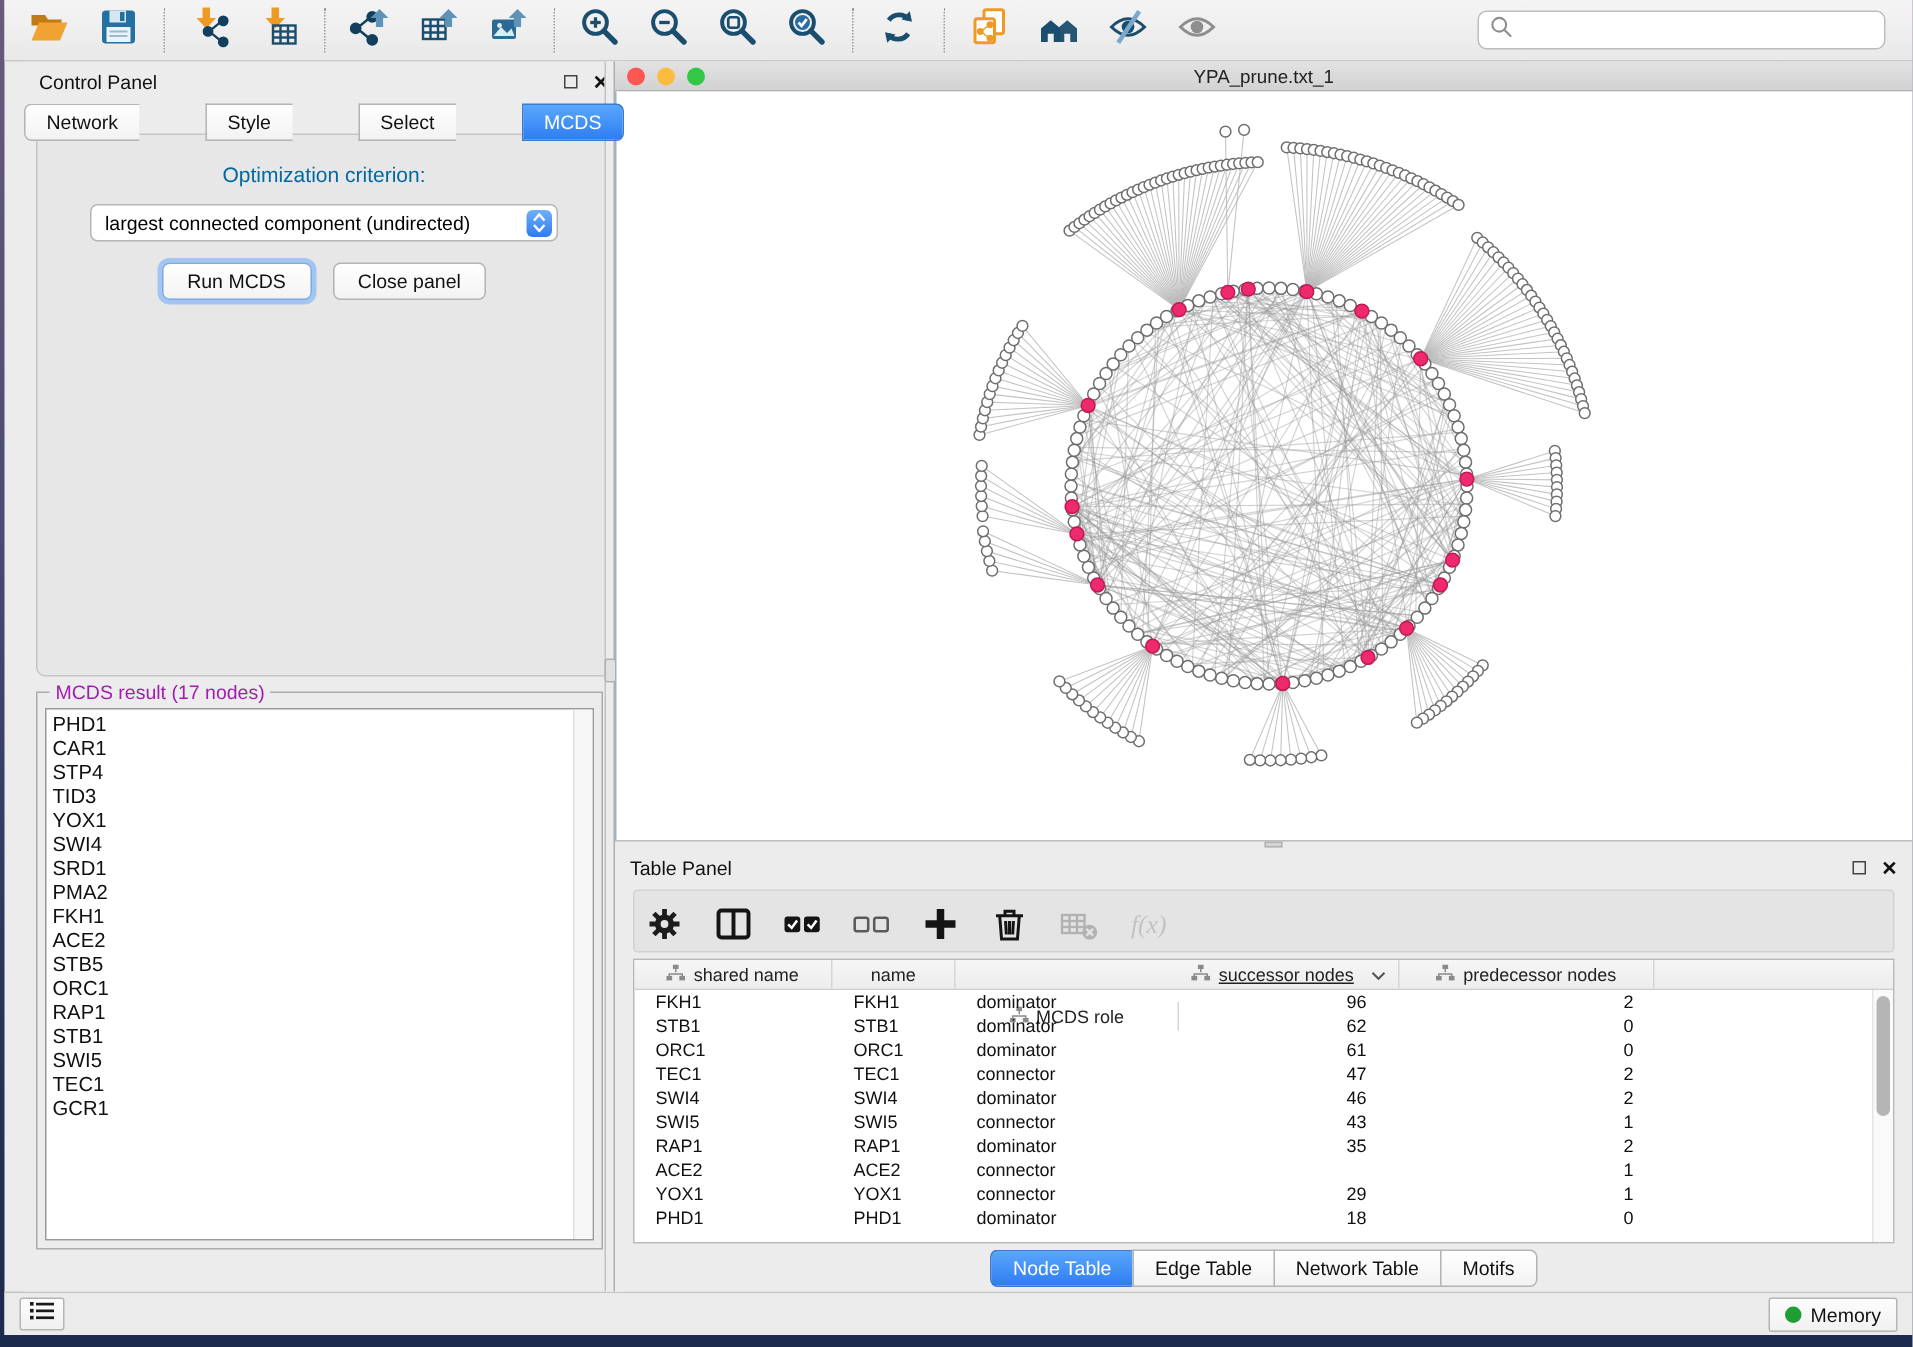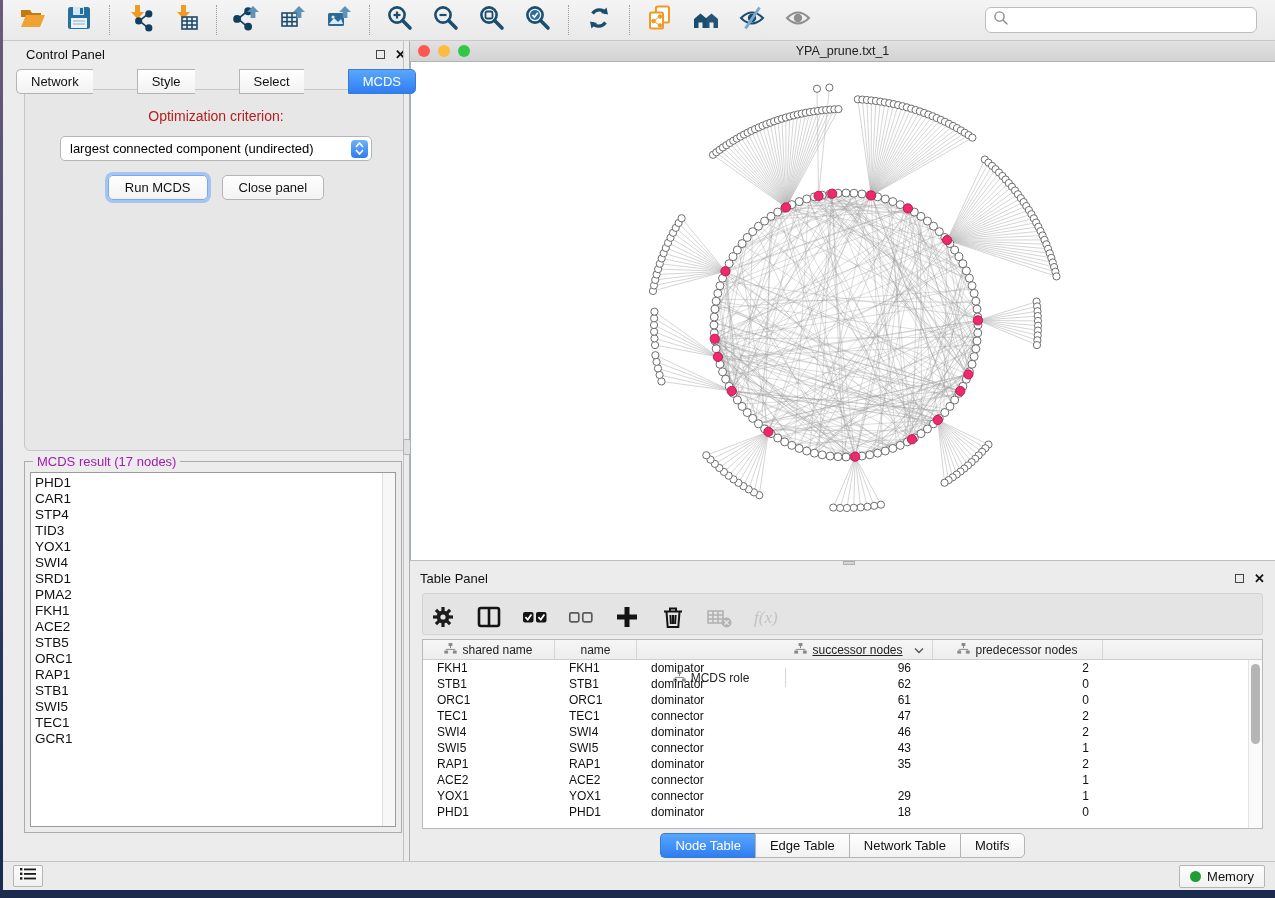--- a/index.html
+++ b/index.html
@@ -36,21 +36,21 @@
 
   .tabs-row { display:flex; justify-content:space-between; margin-top:2px; position:relative; z-index:2; }
   .seg-tab { font-size:13px; padding:4px 14px; background:linear-gradient(#ffffff,#f2f2f2);
     border:1px solid #b4b4b4; border-right:none; color:#111; }
   .seg-tab:first-child { border-radius:5px 0 0 5px; }
   .seg-tab:last-child { border-radius:0 5px 5px 0; border-right:1px solid #b4b4b4; }
   .seg-tab.active { background:linear-gradient(#59a7fd,#2f7df2); color:#fff; border-color:#3a7ad0; }
 
   #cp-body { position:absolute; left:8px; right:8px; top:48px; height:362px;
     background:#e7e7e7; border:1px solid #c6c6c6; border-radius:6px; padding-top:18px; }
-  #opt-label { text-align:center; font-size:14px; color:#b91c1c; margin-bottom:12px; }
+  #opt-label { text-align:center; font-size:14px; color:#0369a1; margin-bottom:12px; }
   #opt-select { width:312px; height:25px; margin:0 auto; background:#fff; border:1px solid #b5b5b5;
     border-radius:5px; display:flex; align-items:center; font-size:13px; padding-left:9px; position:relative; }
   #opt-stepper { position:absolute; right:3px; top:2.5px; width:17px; height:18px; border-radius:4px;
     background:linear-gradient(#6fb1fc,#2e7bf0); display:flex; flex-direction:column;
     align-items:center; justify-content:center; gap:1px; }
   .btn-row { display:flex; justify-content:center; gap:14px; margin-top:14px; }
   .mac-btn { font-size:13px; padding:4px 16px; background:linear-gradient(#ffffff,#f3f3f3);
     border:1px solid #b4b4b4; border-radius:5px; color:#111; }
   .mac-btn.focused { box-shadow:0 0 0 3px rgba(110,170,250,.55); border-color:#7aabe8; }
 

